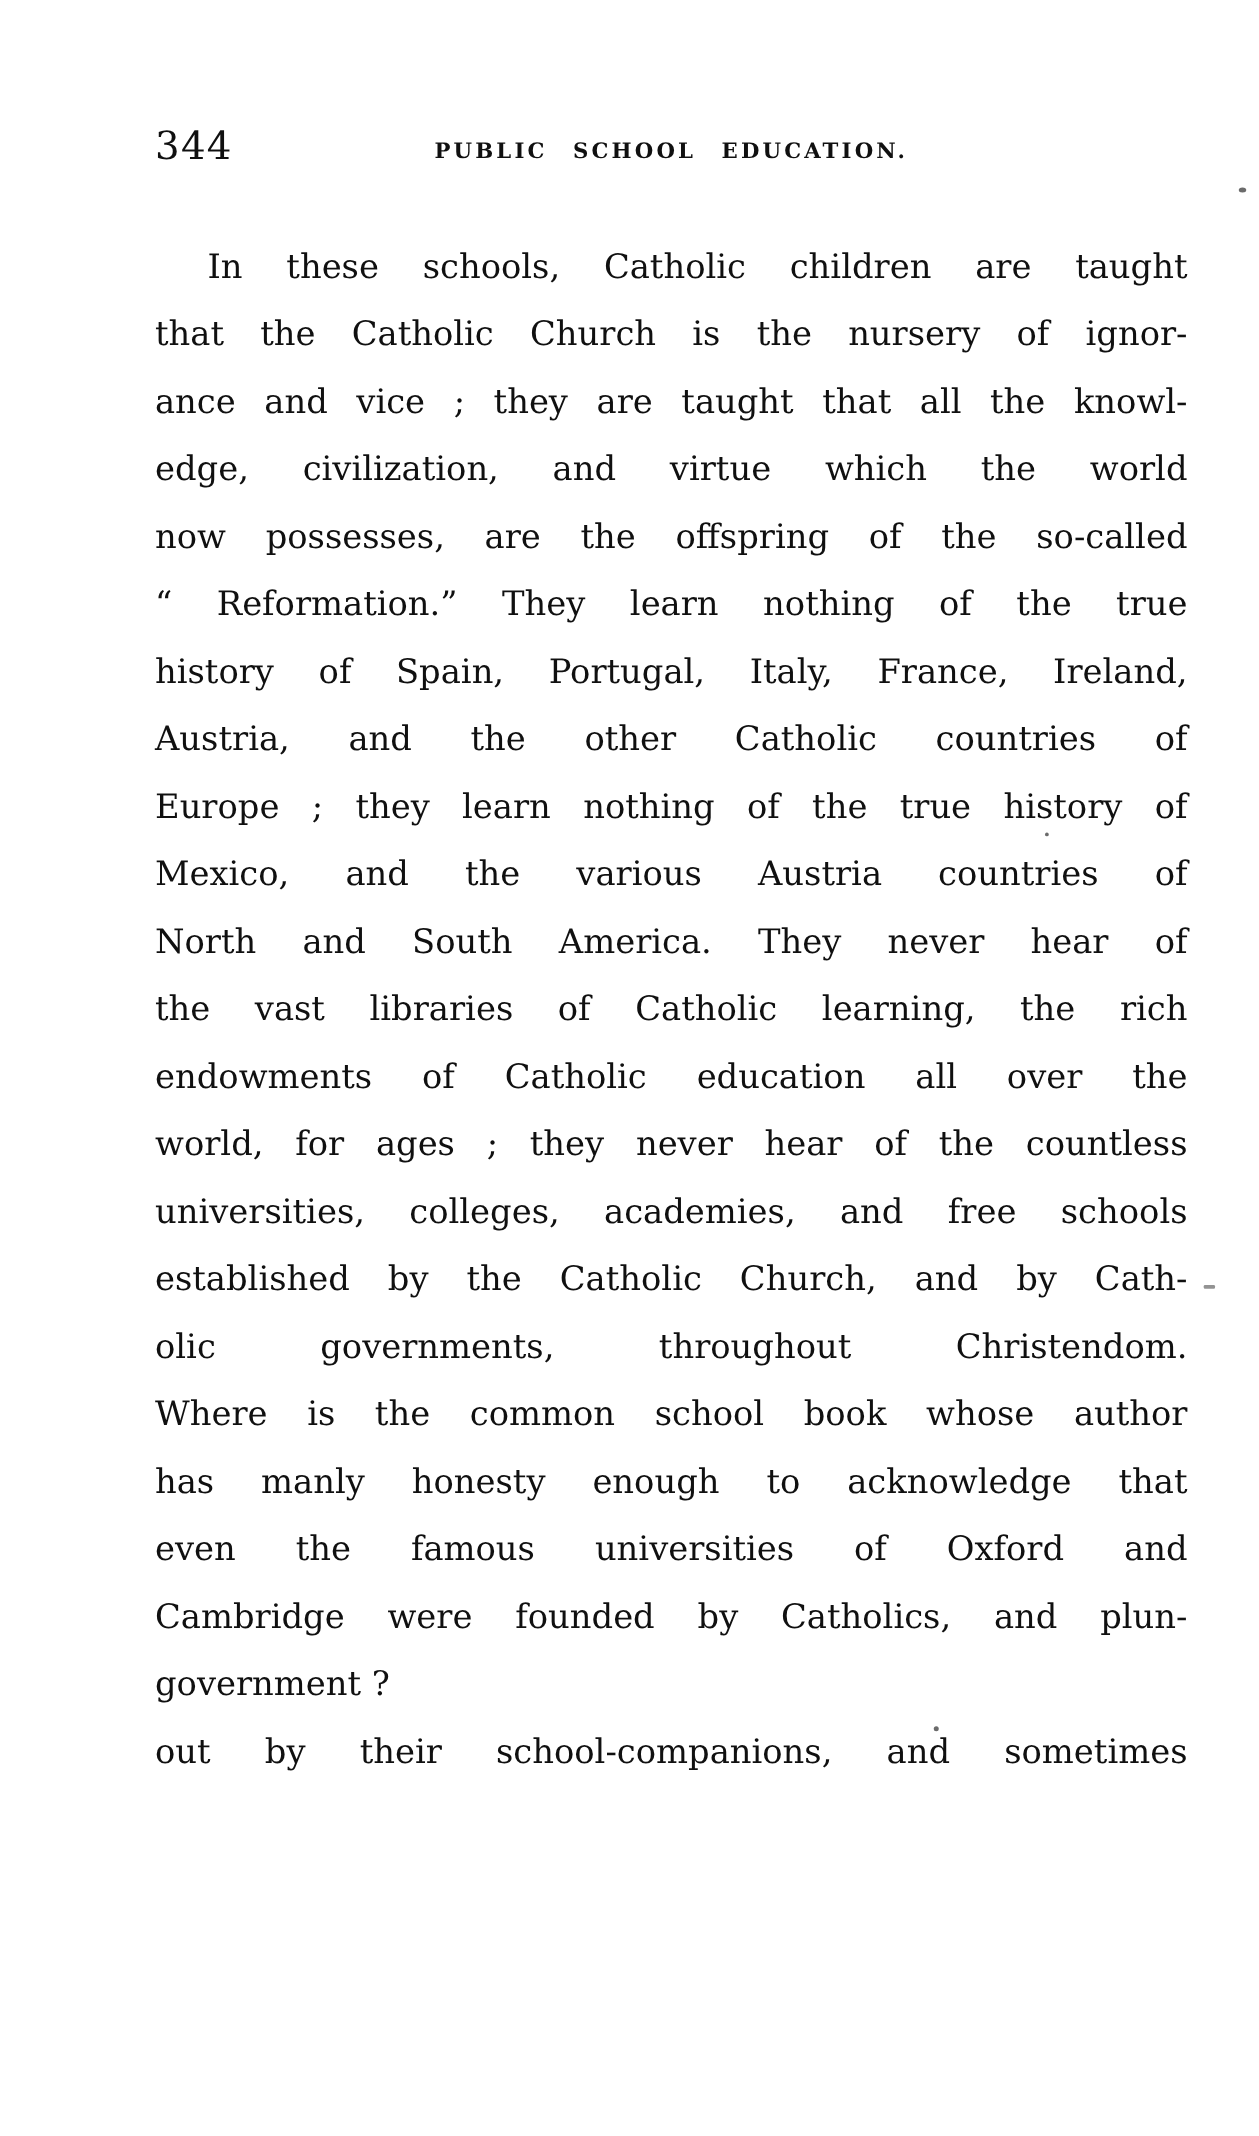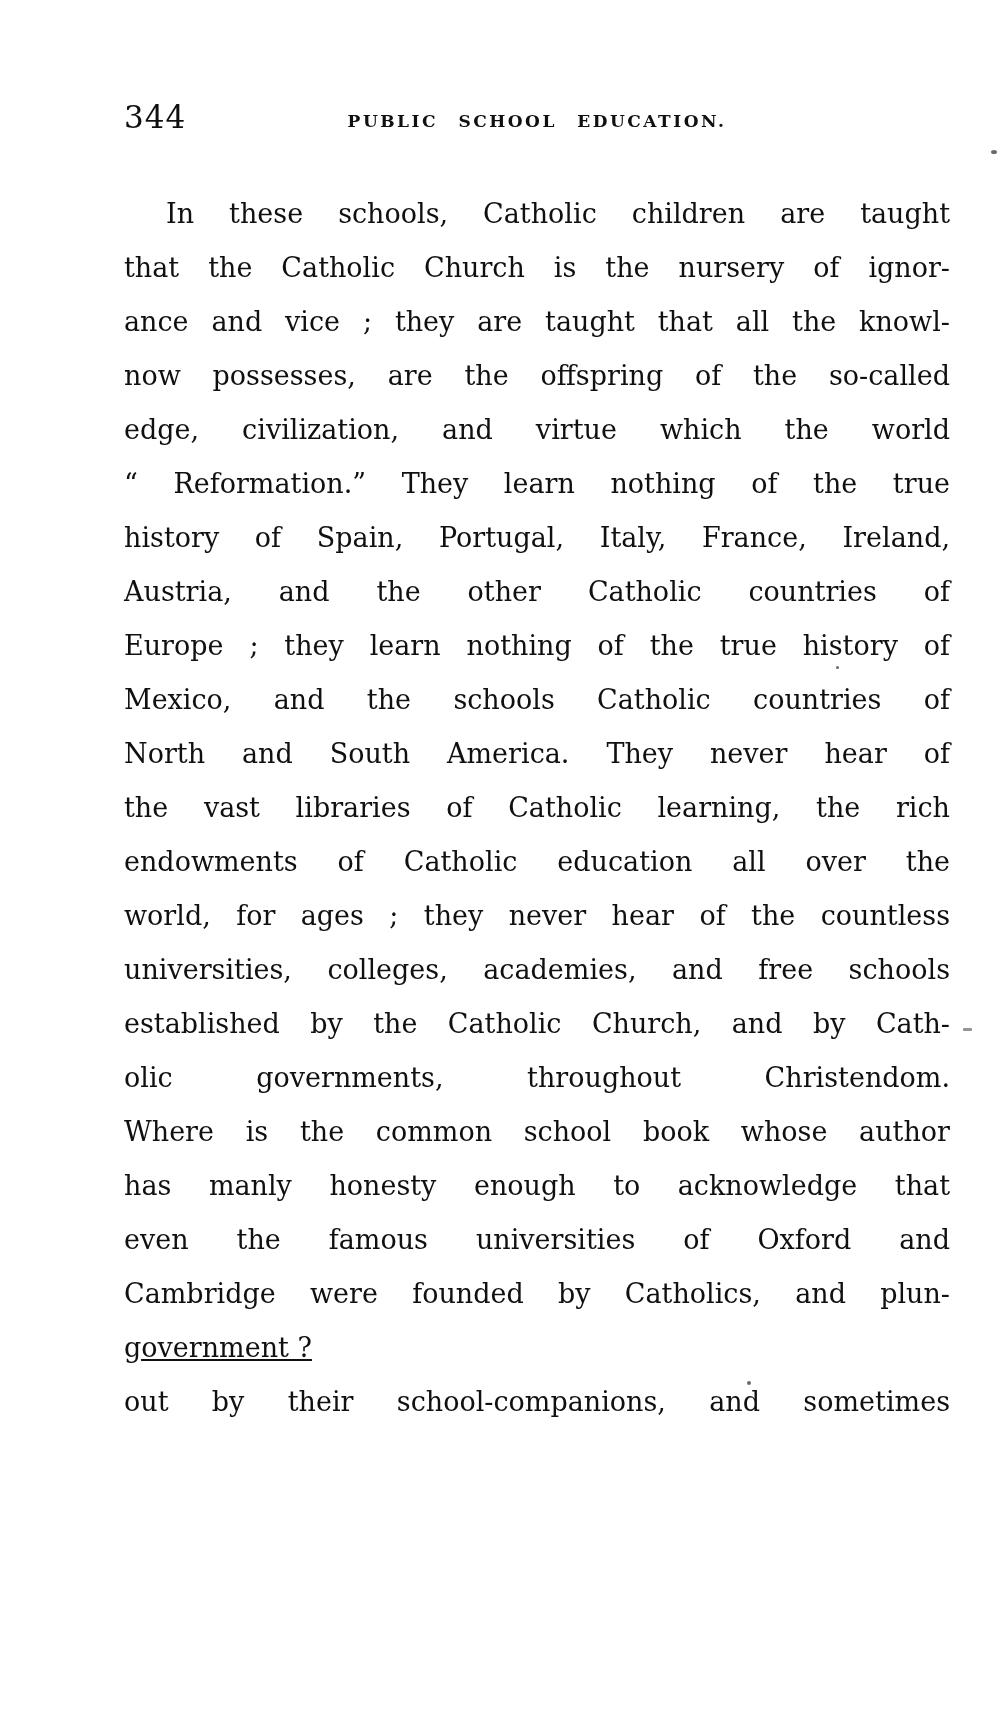--- a/index.html
+++ b/index.html
@@ -54,21 +54,20 @@
   }
   .line {
     text-align: justify;
     text-align-last: justify;
     white-space: normal;
   }
   .line.indent { text-indent: 42px; }
   .line.flush {
     text-align: right;
     text-align-last: left;
-    text-decoration: underline;
   }
   .speck {
     position: absolute;
     background: #3a3a3a;
     border-radius: 50%;
     opacity: 0.75;
   }
   .speck.dash { border-radius: 1px; opacity: 0.55; }
 </style>
 </head>
@@ -78,27 +77,27 @@
 
   <div class="page-header">
     <div class="page-number">344</div>
     <div class="running-title">PUBLIC SCHOOL EDUCATION.</div>
   </div>
 
   <div class="body-text">
     <div class="line indent">In these schools, Catholic children are taught</div>
     <div class="line">that the Catholic Church is the nursery of ignor-</div>
     <div class="line">ance and vice ; they are taught that all the knowl-</div>
+    <div class="line">edge, civilization, and virtue which the world</div>
     <div class="line">now possesses, are the offspring of the so-called</div>
-    <div class="line">edge, civilization, and virtue which the world</div>
     <div class="line">“ Reformation.” They learn nothing of the true</div>
     <div class="line">history of Spain, Portugal, Italy, France, Ireland,</div>
     <div class="line">Austria, and the other Catholic countries of</div>
     <div class="line">Europe ; they learn nothing of the true history of</div>
-    <div class="line">Mexico, and the schools Catholic countries of</div>
+    <div class="line">Mexico, and the various Austria countries of</div>
     <div class="line">North and South America. They never hear of</div>
     <div class="line">the vast libraries of Catholic learning, the rich</div>
     <div class="line">endowments of Catholic education all over the</div>
     <div class="line">world, for ages ; they never hear of the countless</div>
     <div class="line">universities, colleges, academies, and free schools</div>
     <div class="line">established by the Catholic Church, and by Cath-</div>
     <div class="line">olic governments, throughout Christendom.</div>
     <div class="line">Where is the common school book whose author</div>
     <div class="line">has manly honesty enough to acknowledge that</div>
     <div class="line">even the famous universities of Oxford and</div>

